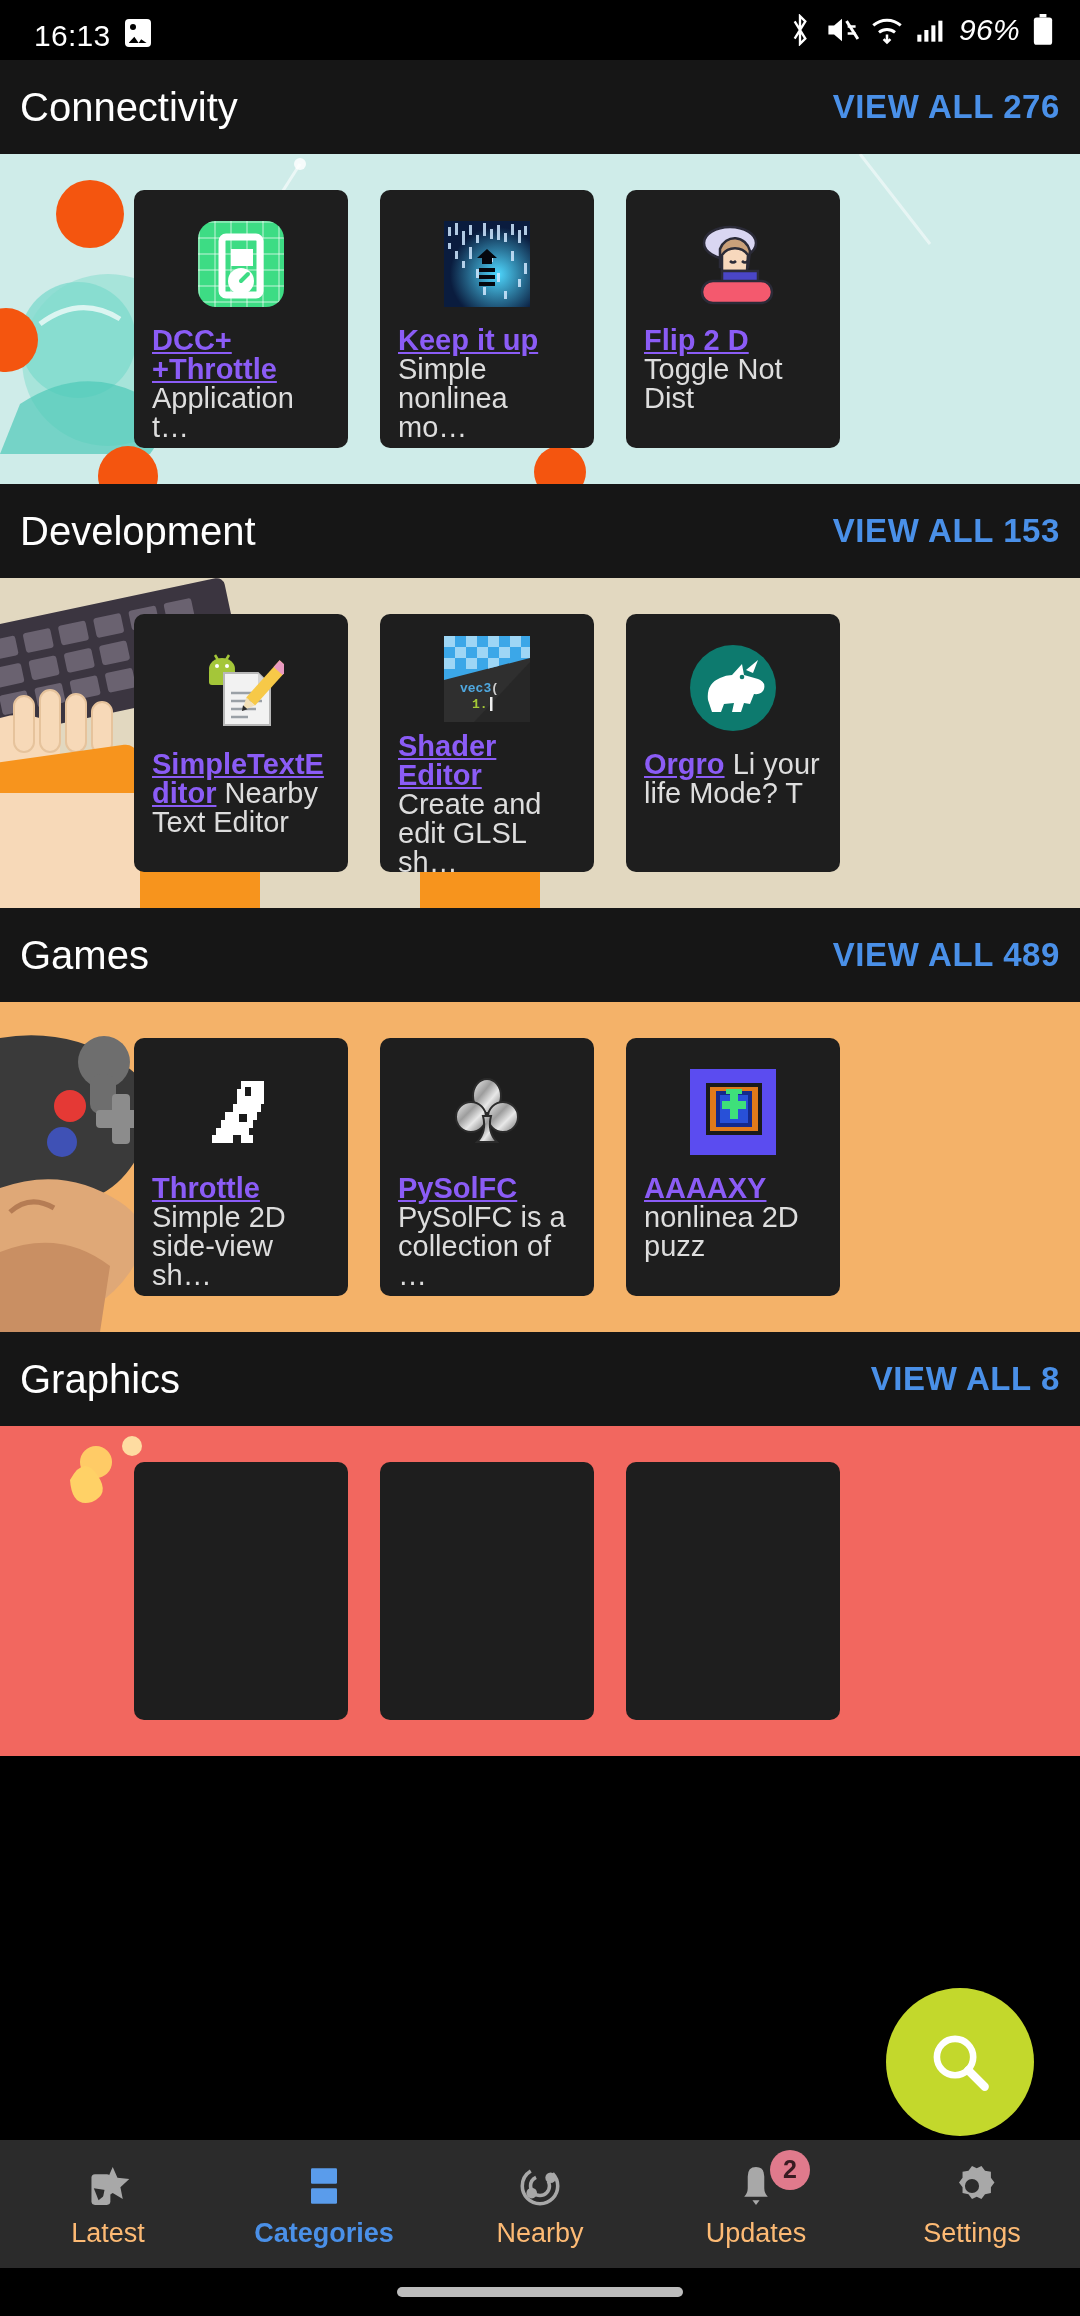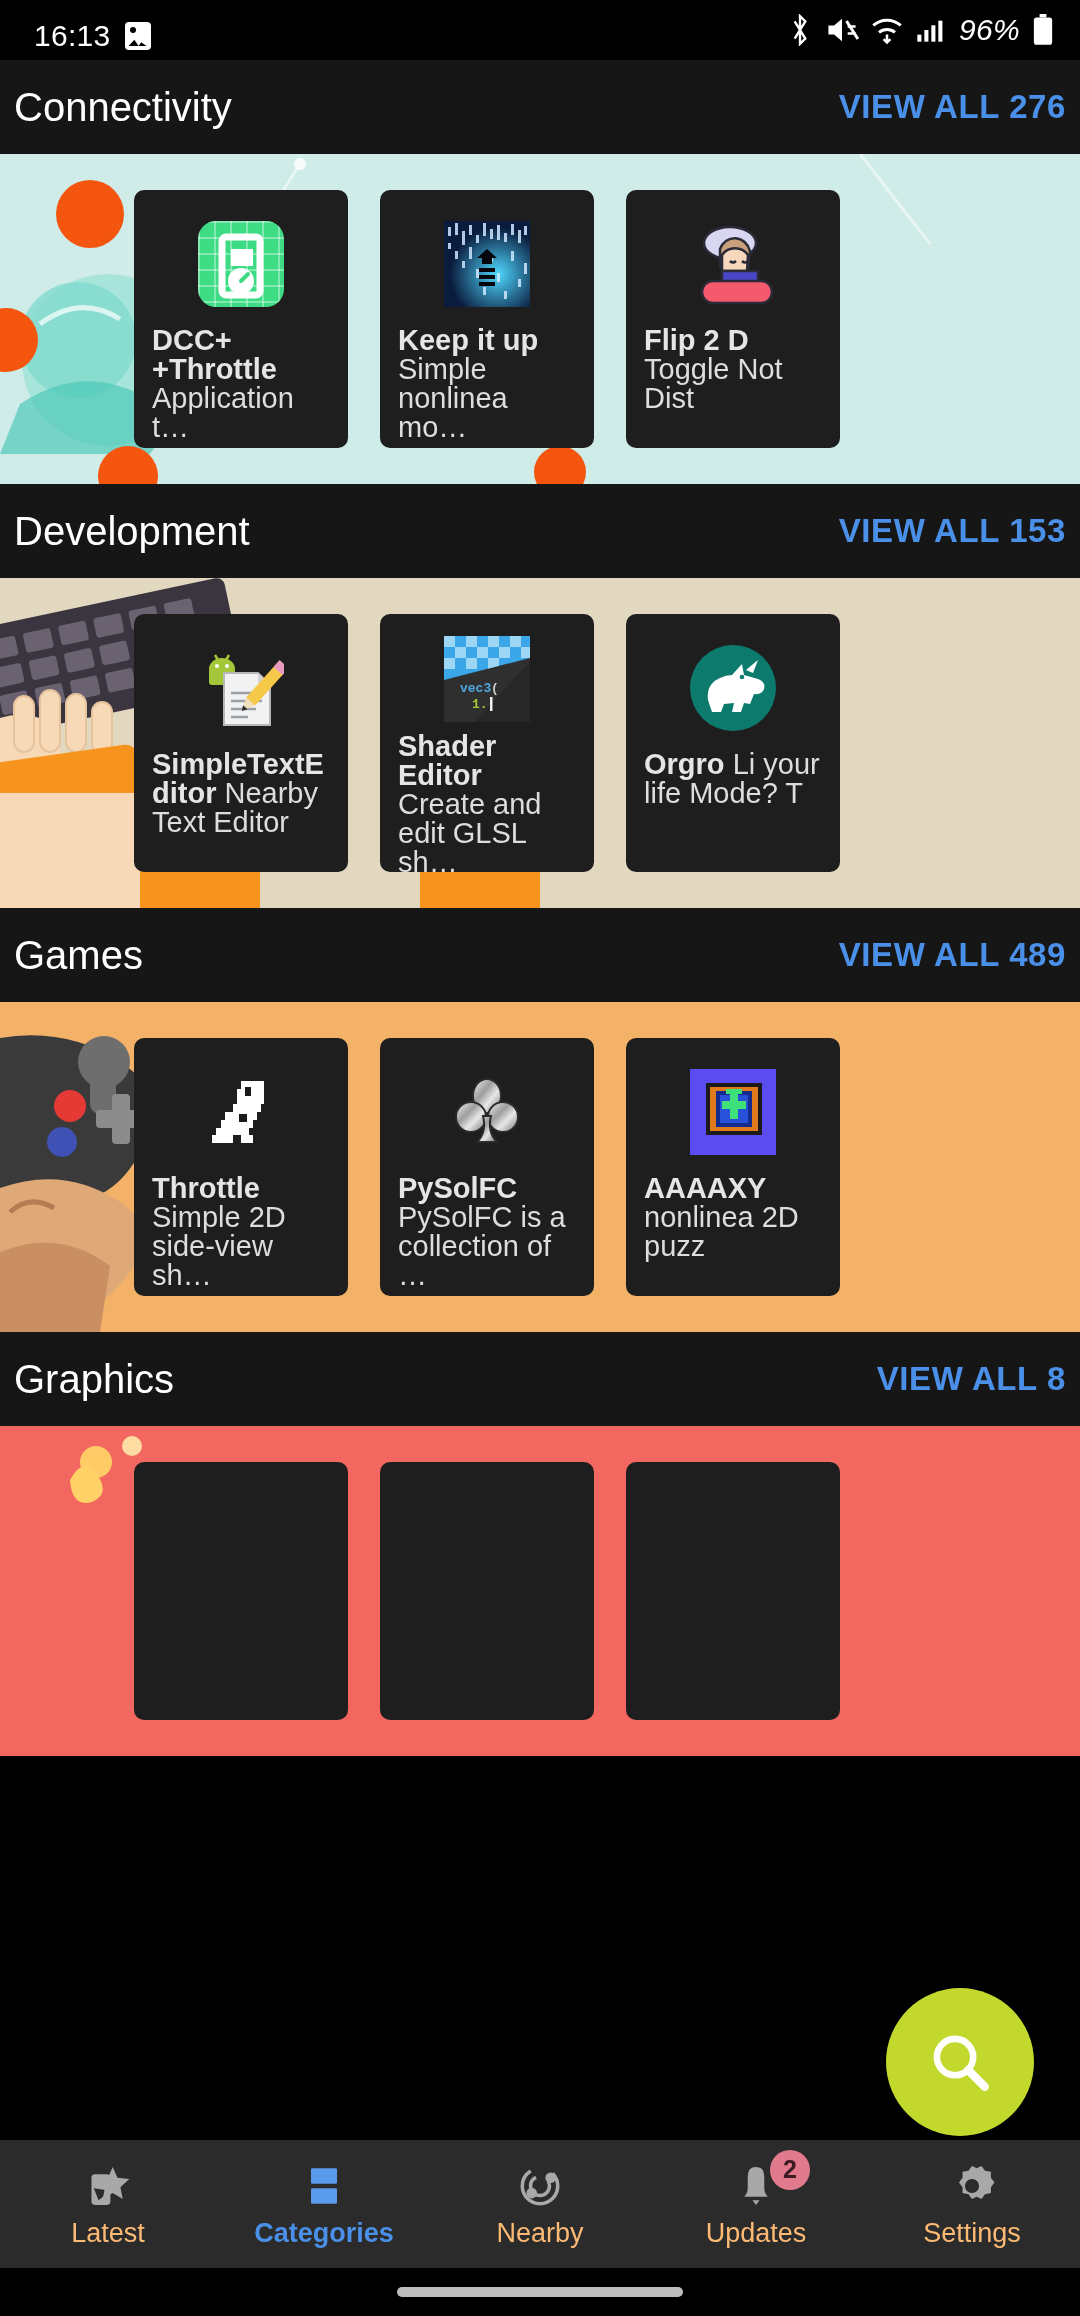--- a/index.html
+++ b/index.html
@@ -5,50 +5,50 @@
   * { margin:0; padding:0; box-sizing:border-box; }
   html,body { width:1080px; height:2316px; overflow:hidden; background:#000; }
   body { font-family:"Liberation Sans", sans-serif; -webkit-font-smoothing:antialiased; }
 
   
   .statusbar{
     height:60px; background:#000; color:#fff;
     display:flex; align-items:center; justify-content:space-between;
     padding:0 26px 0 34px; font-size:30px; letter-spacing:.3px;
   }
-  .sb-left{ display:flex; align-items:center; gap:14px;margin-top:12px; }
+  .sb-left{ display:flex; gap:14px;margin-top:12px; }
   .sb-right{ display:flex; align-items:center; gap:12px;font-style:italic; }
   .sb-right .pct{ font-size:30px; margin-left:4px; }
   .gallery-ic{ width:26px;height:28px;background:#fff;border-radius:4px;position:relative; }
   .gallery-ic:after{content:"";position:absolute;left:4px;bottom:4px;width:18px;height:10px;
     background:#000;clip-path:polygon(0 100%,32% 38%,56% 100%,70% 62%,100% 100%);}
   .gallery-ic:before{content:"";position:absolute;left:5px;top:5px;width:6px;height:6px;border-radius:50%;background:#000;}
 
   
   .screen{ position:relative; width:1080px; height:2256px; background:#000; overflow:hidden; }
 
   .cat-header{
     background:#161616; height:94px; display:flex; align-items:center;
-    justify-content:space-between; padding:0 14px;
+    justify-content:space-between; padding:0 20px;
   }
   .cat-title{ color:#fff; font-size:40px; font-weight:400; }
   .cat-viewall{ color:#4a90e8; font-size:33px; font-weight:700; letter-spacing:.6px; white-space:nowrap; }
 
   .cat-strip{ position:relative; height:330px; overflow:hidden; }
   .strip-art{ position:absolute; inset:0; }
   .cards{ position:absolute; top:0; left:0; height:100%; display:flex; align-items:center; gap:32px; padding-left:134px; }
   .card{
     width:214px; height:258px; background:#1e1e1e; border-radius:10px;
     padding:22px 18px 0 18px; display:flex; flex-direction:column; align-items:flex-start;
     flex:0 0 auto; overflow:hidden;
   }
   .card-iconwrap{ width:100%; display:flex; justify-content:center; height:104px; align-items:center; }
   .card-icon{ width:86px; height:86px; }
   .card-text{ margin-top:10px; font-size:29px; line-height:1.0; color:#e9e9e9; word-break:break-word; }
-  .card-text b{ font-weight:700; color:#e5e5e5; }
+  .card-text b{ font-weight:700; color:#8b5cf6;text-decoration:underline; }
   .card-text span{ font-weight:400; color:#ddd; }
 
   
   .ic-dcc{ border-radius:18px; background:#3ddc84; position:relative; overflow:hidden; }
   .ic-dcc .grid{position:absolute;inset:0;
     background-image:linear-gradient(rgba(255,255,255,.35) 2px,transparent 2px),
                      linear-gradient(90deg,rgba(255,255,255,.35) 2px,transparent 2px);
     background-size:16px 16px;}
   .ic-keep{ background:#0b1c3a; position:relative; overflow:hidden; }
   .ic-flip{ position:relative; }

